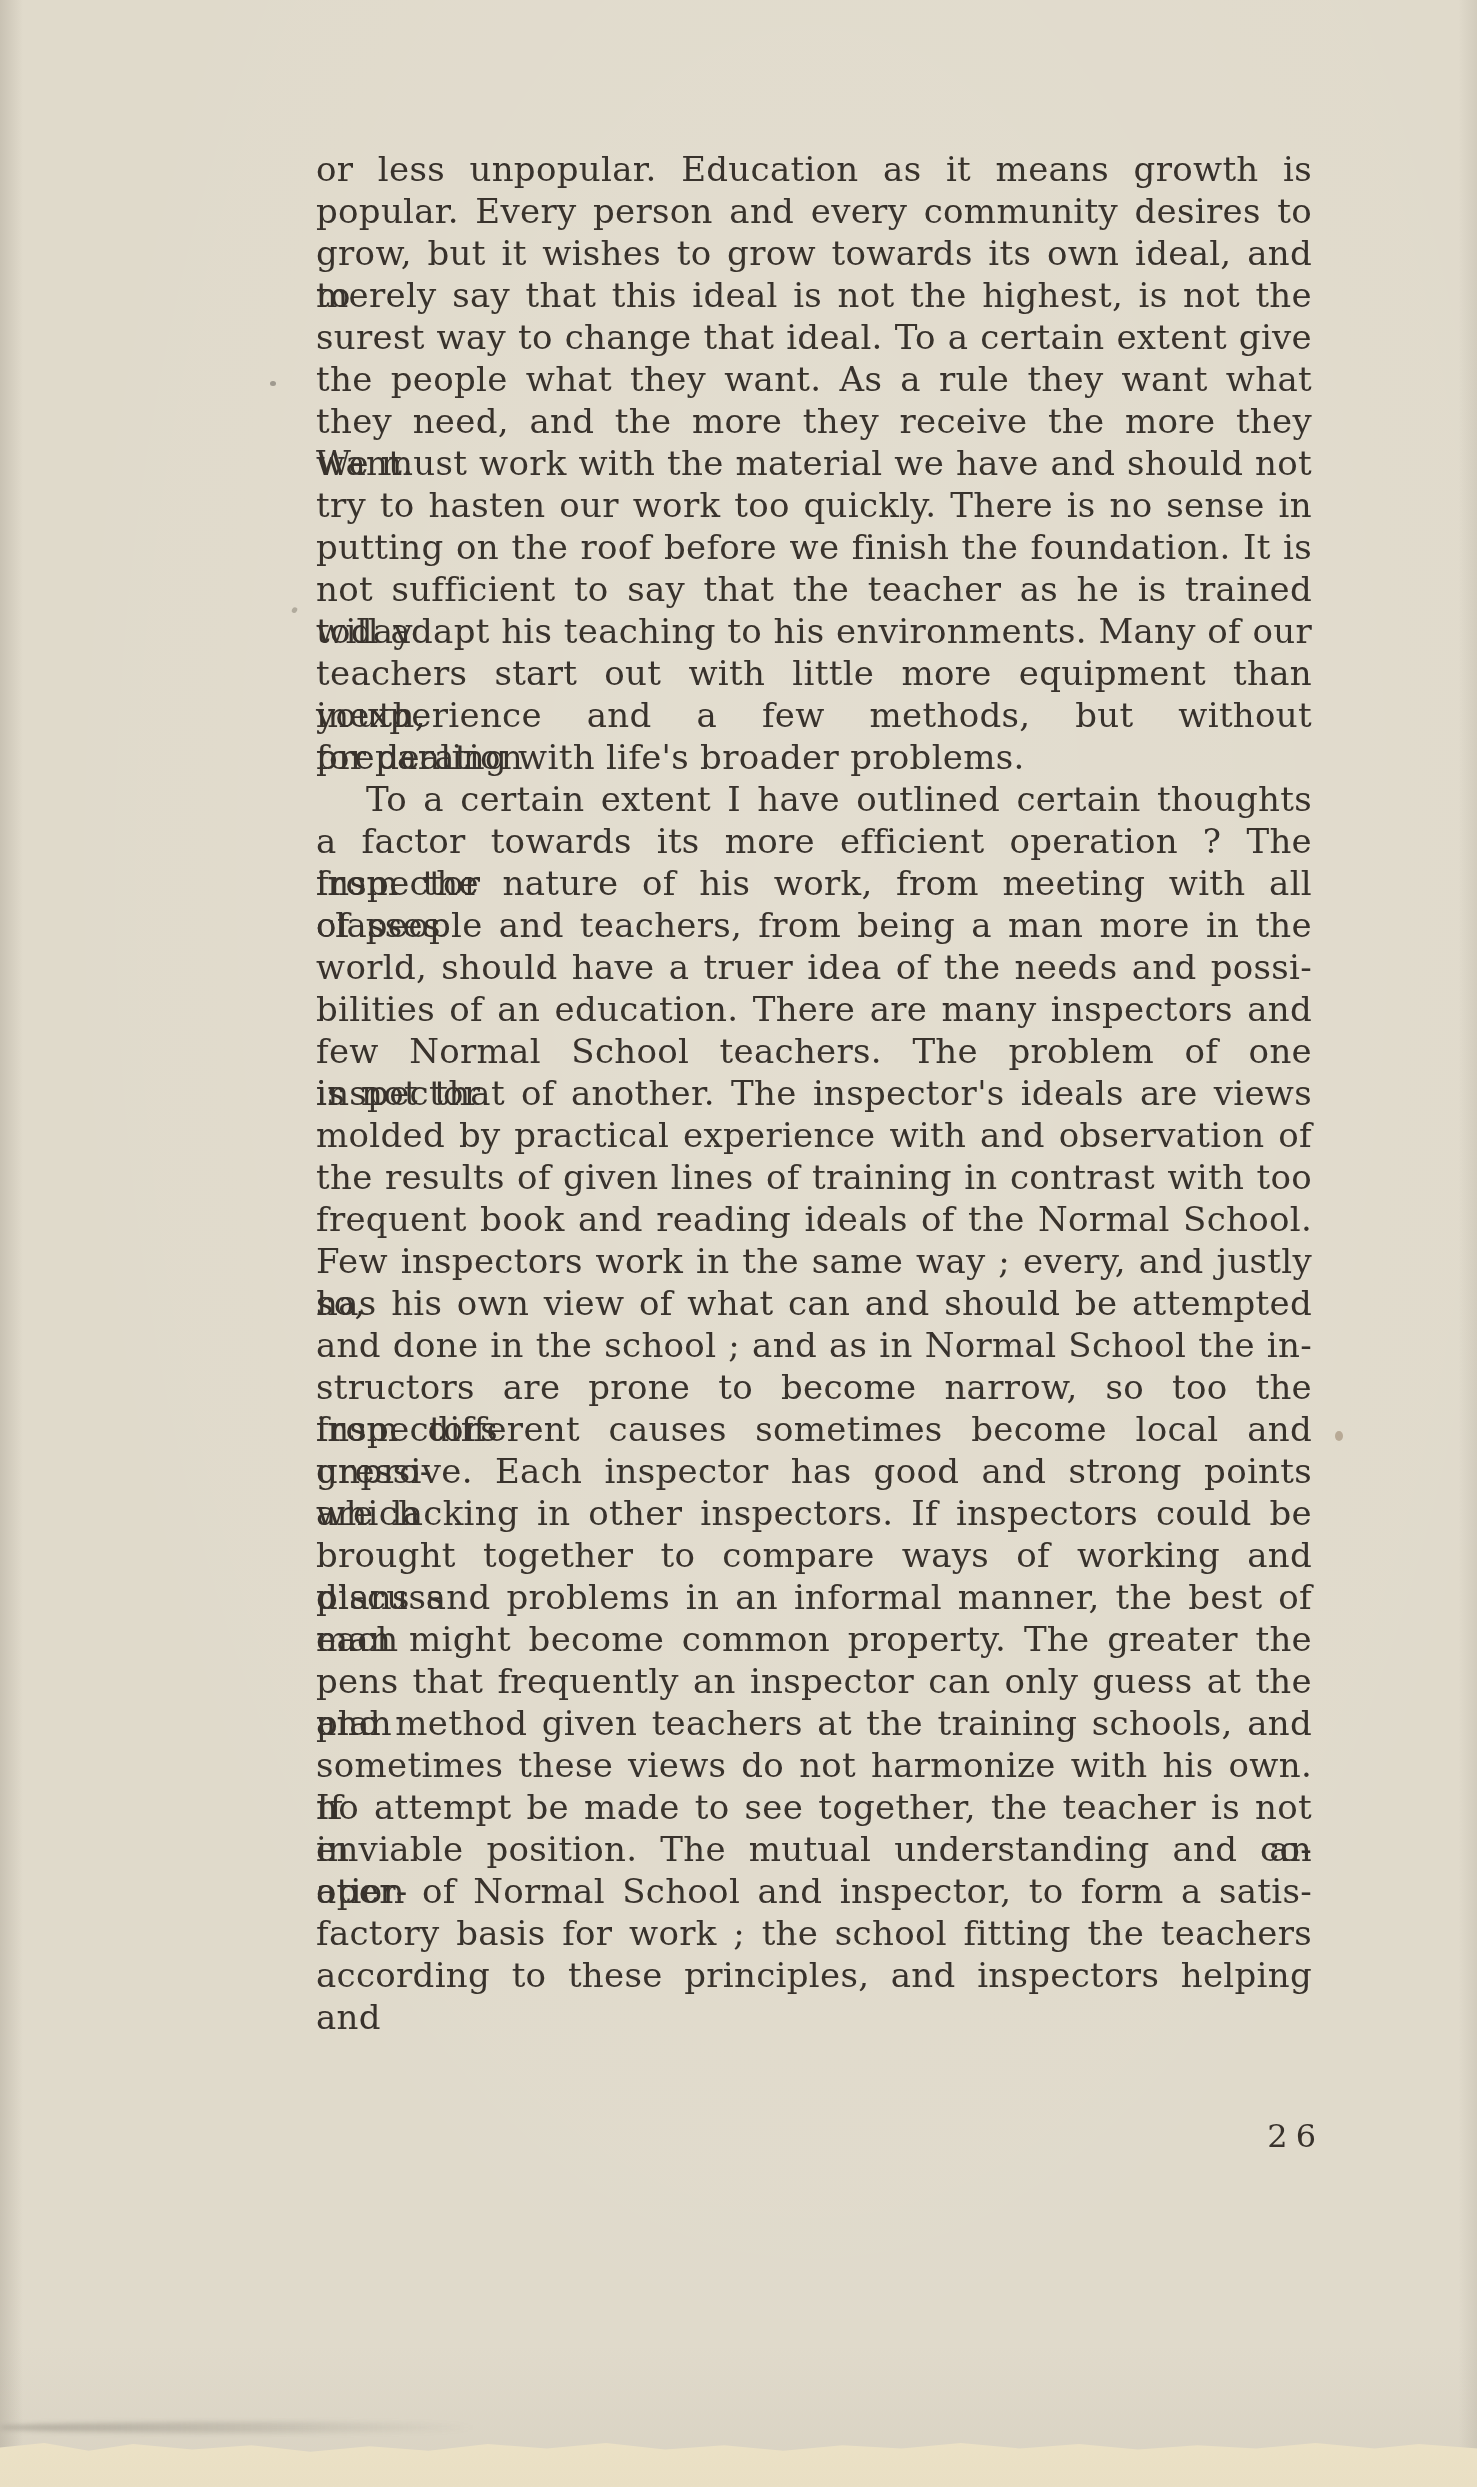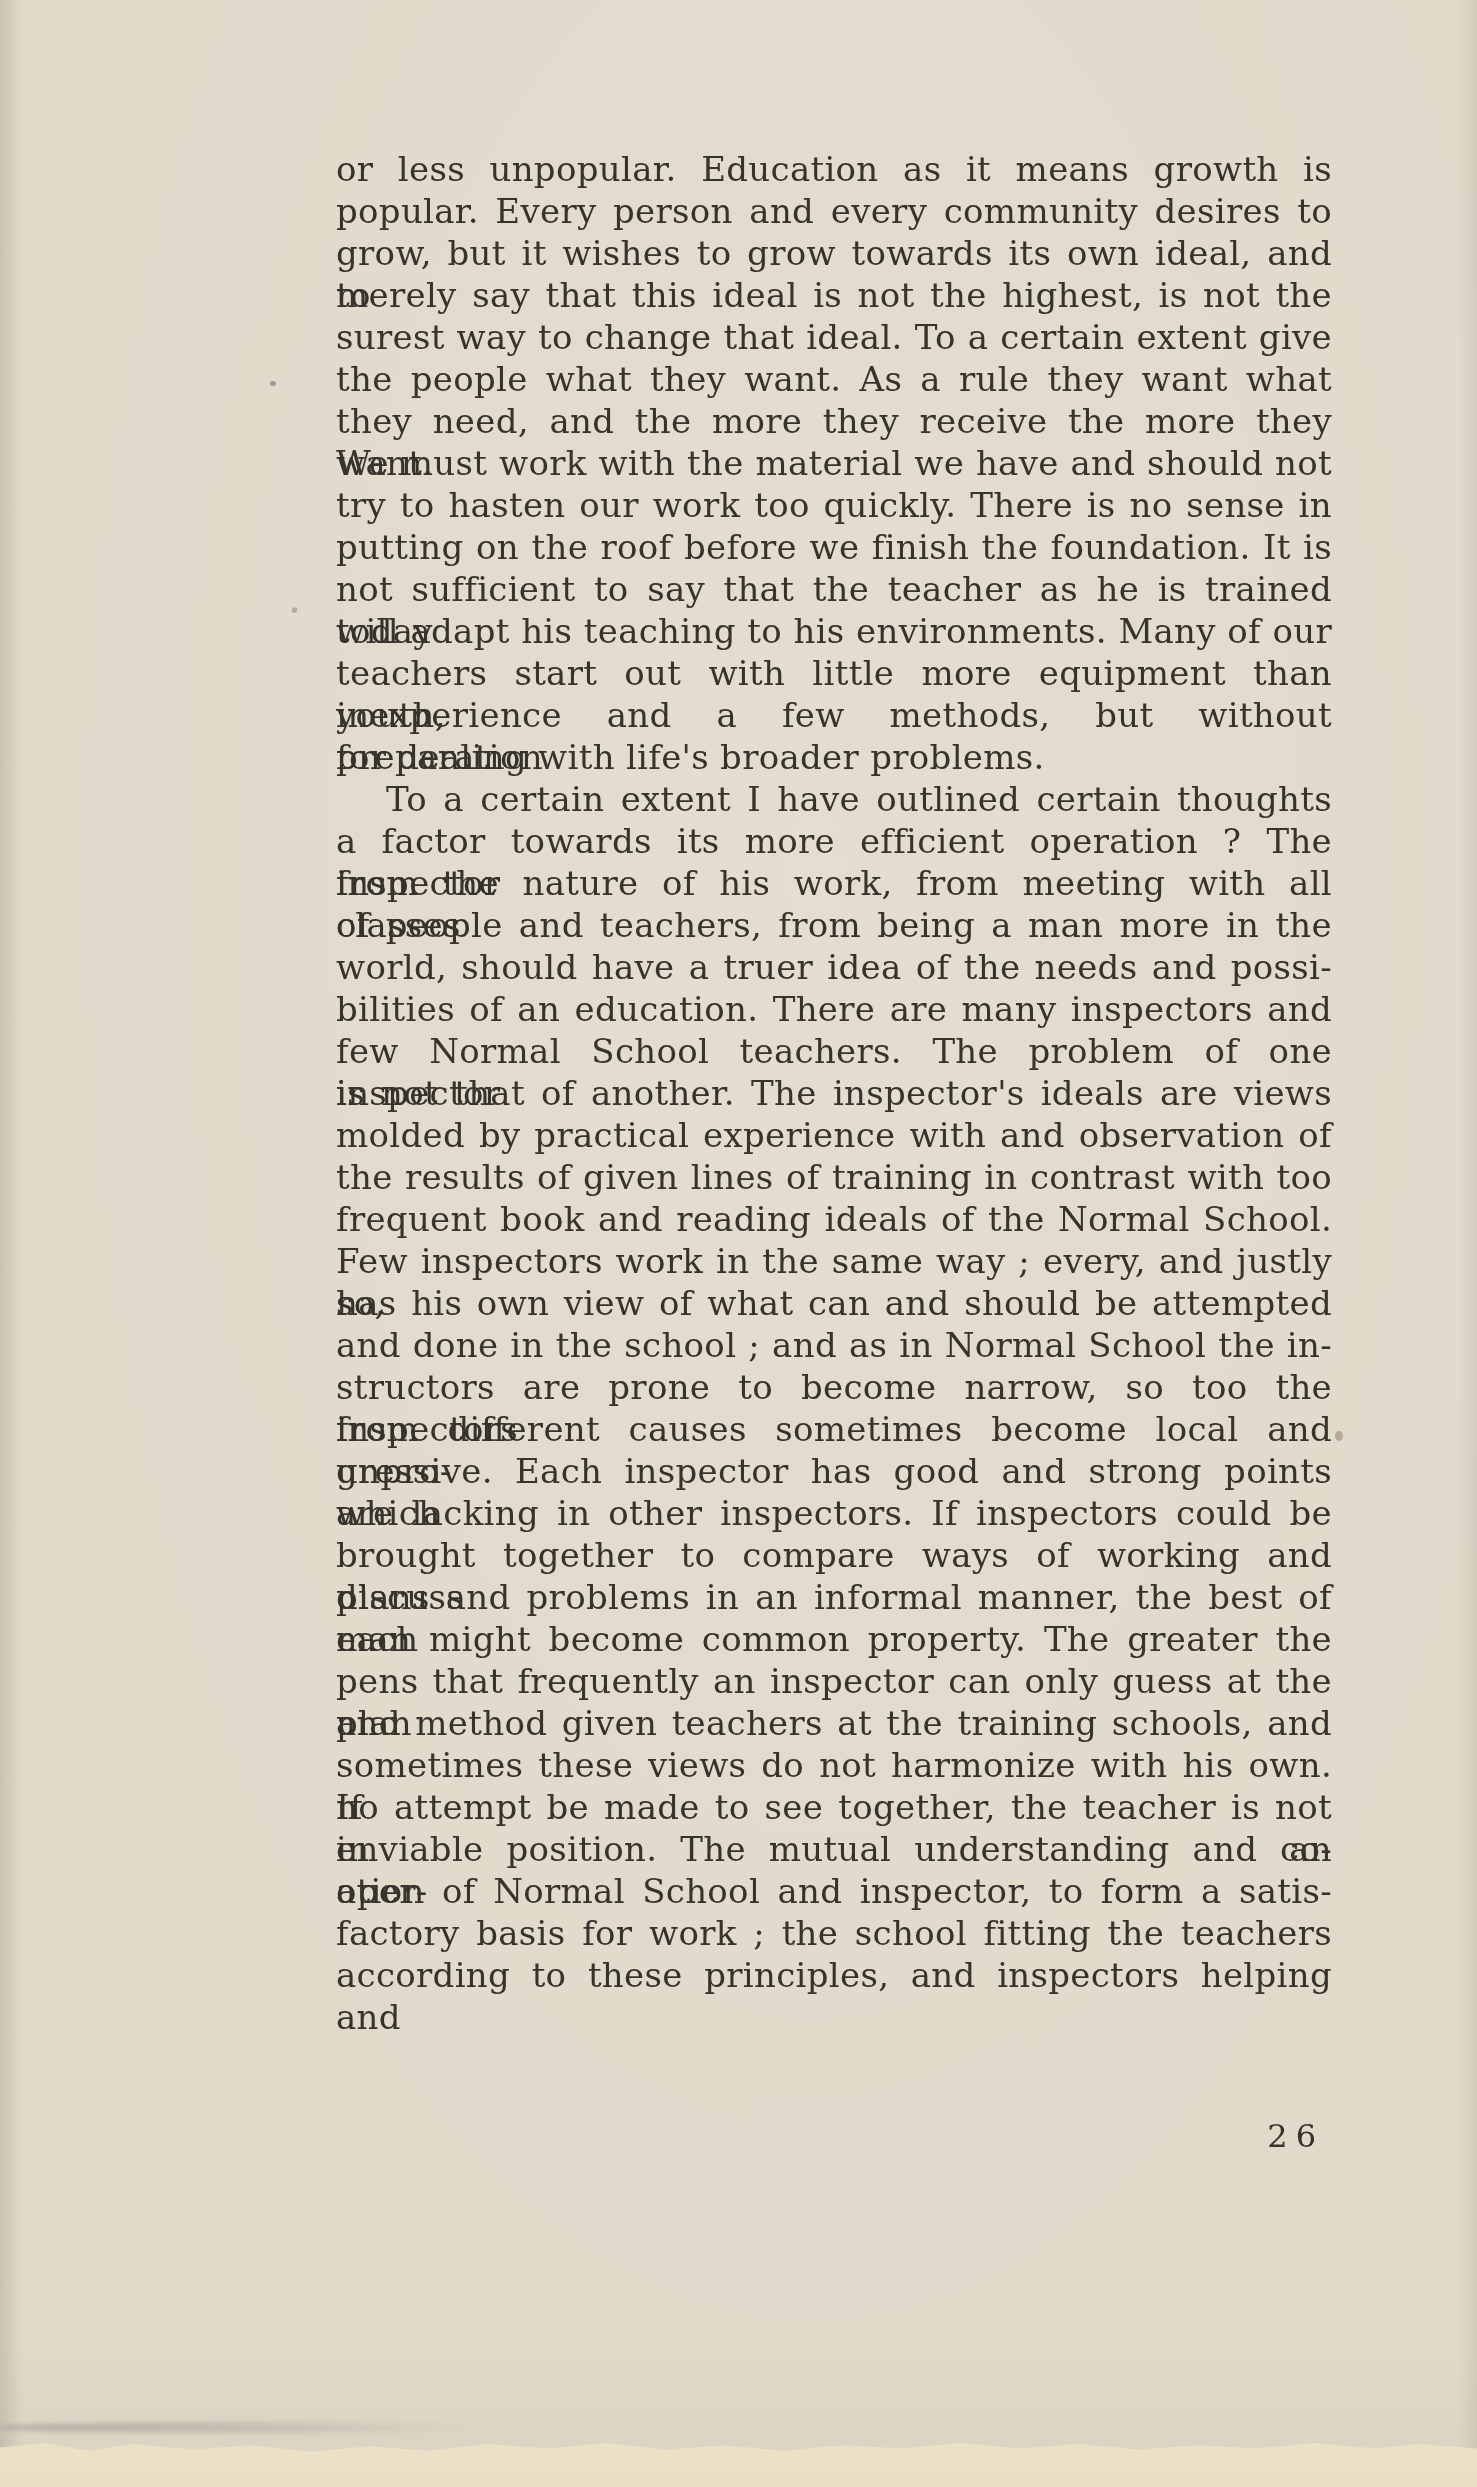--- a/index.html
+++ b/index.html
@@ -19,21 +19,21 @@
     overflow:hidden;
     background:
       radial-gradient(ellipse at 55% 35%, rgba(255,255,255,0.10), rgba(255,255,255,0) 70%),
       linear-gradient(90deg, rgba(140,132,118,0.28) 0px, rgba(140,132,118,0) 23px),
       linear-gradient(270deg, rgba(140,132,118,0.18) 0px, rgba(140,132,118,0) 19.6px),
       linear-gradient(0deg, rgba(150,138,114,0.10) 0px, rgba(150,138,114,0) 143px),
       var(--paper);
   }
   .text-block{
     position:absolute;
-    left:336px; top:148px;
+    left:316px; top:148px;
     width:996px;
     color:var(--ink);
     font-size:34px;
     line-height:42px;
     letter-spacing:0.3px;
   }
   .line{
     text-align:justify;
     text-align-last:justify;
     white-space:normal;

